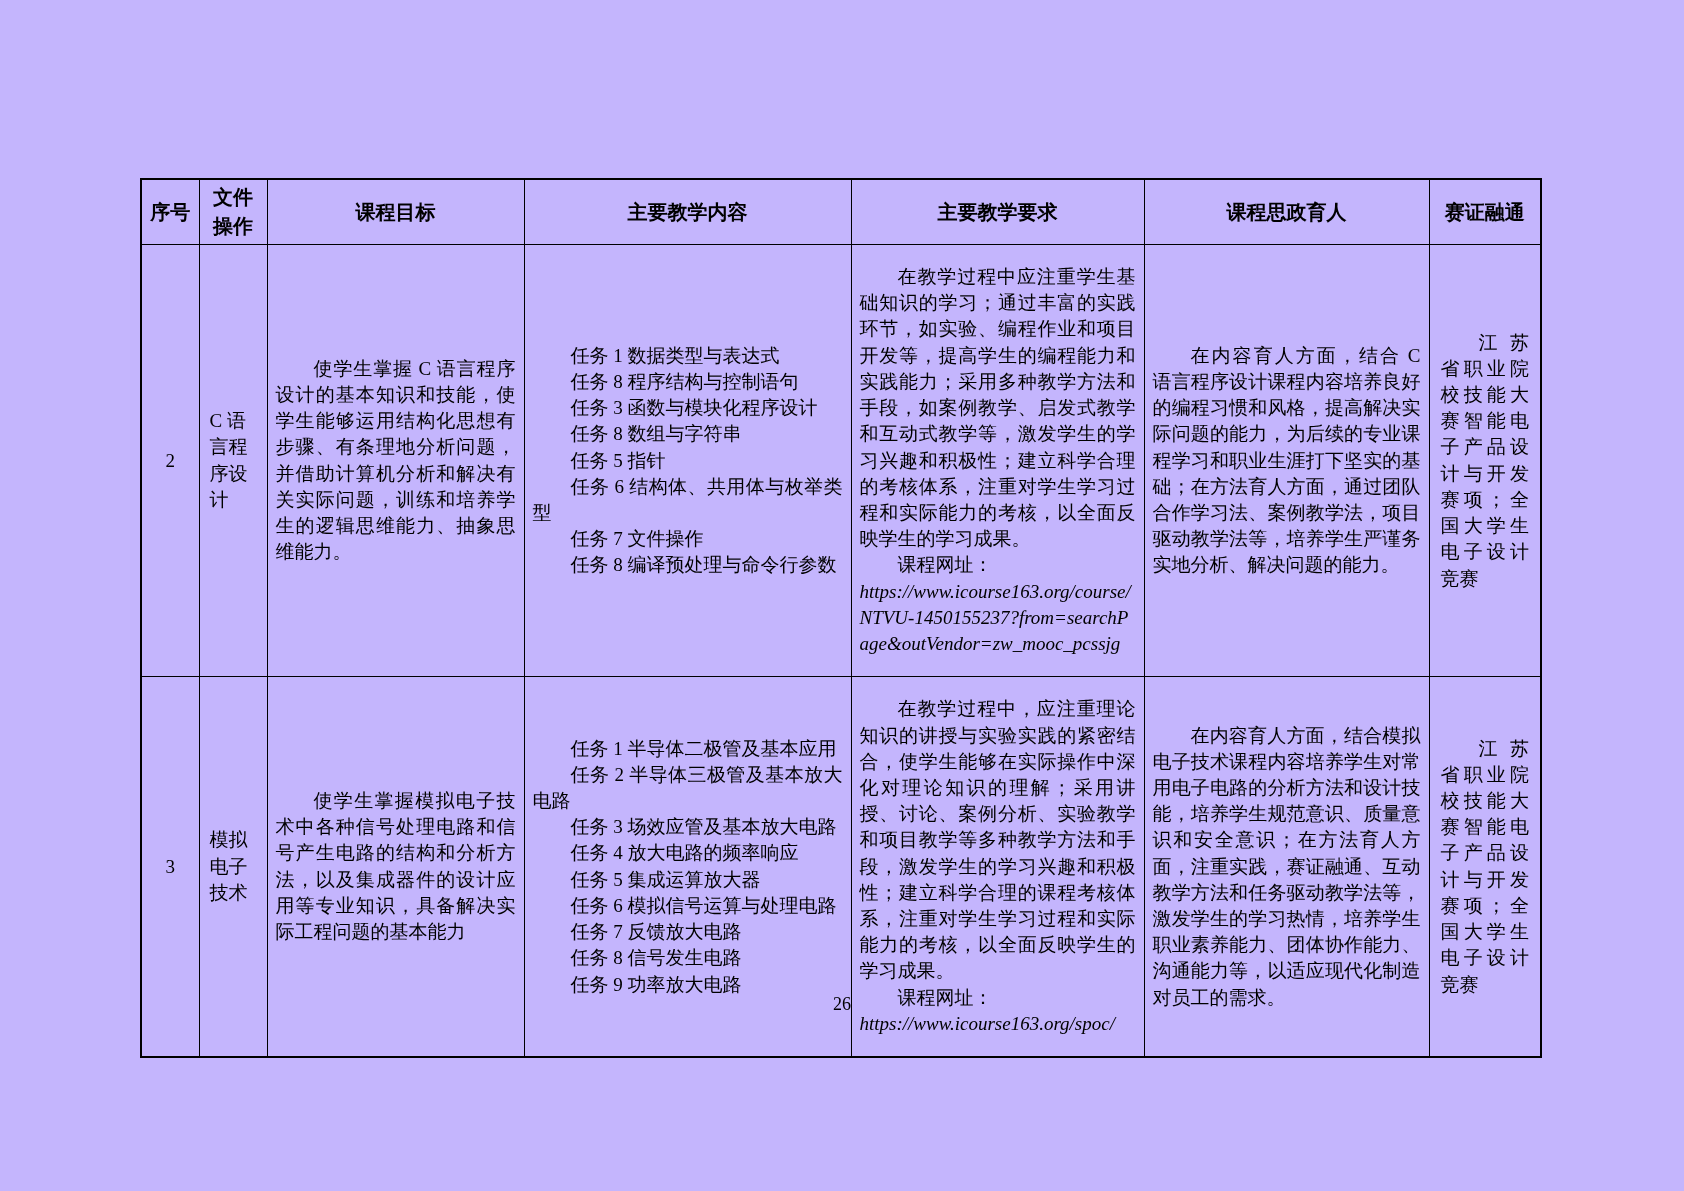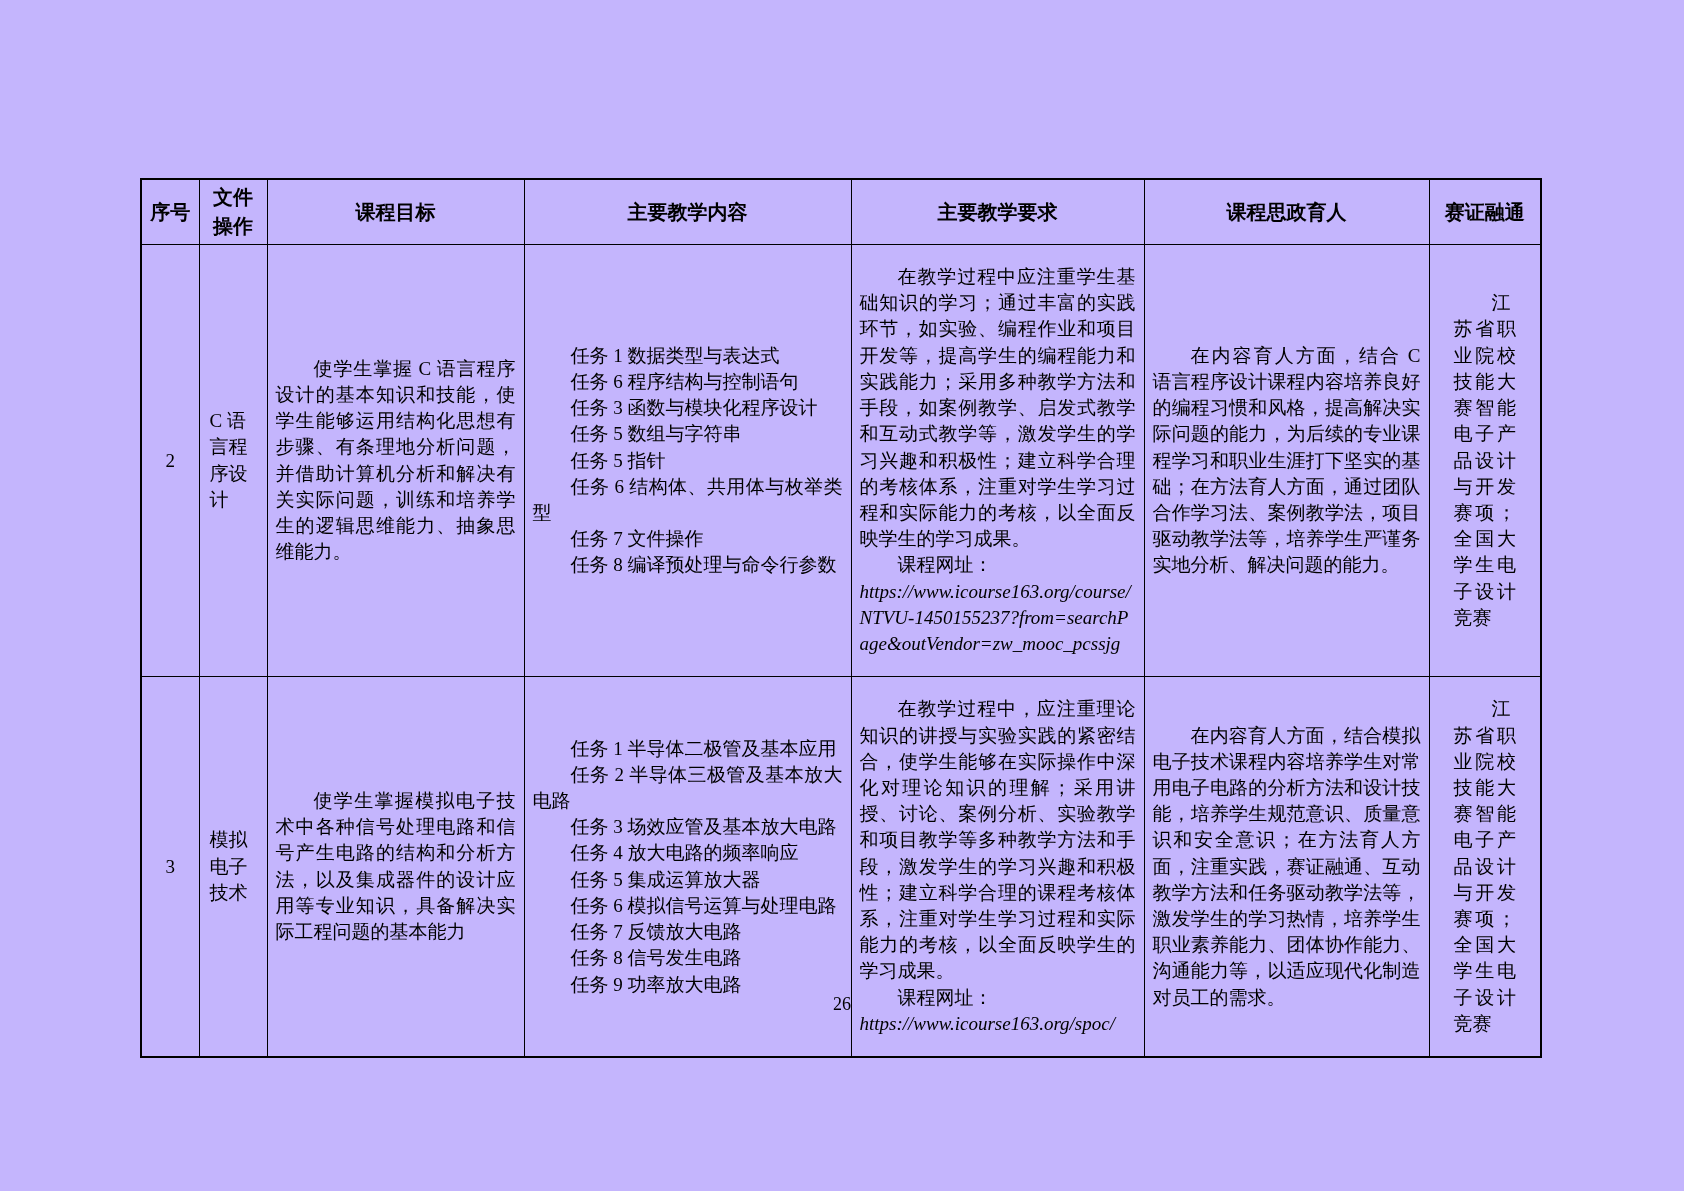--- a/index.html
+++ b/index.html
@@ -39,21 +39,21 @@
     padding: 2px 4px;
     line-height: 1.45;
   }
   .course-table td {
     font-size: 19px;
     line-height: 1.38;
     padding: 19px 8px;
   }
   td.num-cell { text-align: center; }
   td.name-cell { padding: 16px 10px; text-align: left; }
-  td.comp-cell { padding: 2px 24px; }
+  td.comp-cell { padding: 2px 11px; }
   .para {
     margin: 0;
     text-indent: 2em;
     text-align: justify;
   }
   .task {
     margin: 0;
     text-indent: 2em;
     text-align: justify;
   }
@@ -101,23 +101,23 @@
     </thead>
     <tbody>
       <tr style="height:408px;">
         <td class="num-cell">2</td>
         <td class="name-cell">C 语言程序设计</td>
         <td>
           <p class="para">使学生掌握 C 语言程序设计的基本知识和技能，使学生能够运用结构化思想有步骤、有条理地分析问题，并借助计算机分析和解决有关实际问题，训练和培养学生的逻辑思维能力、抽象思维能力。</p>
         </td>
         <td>
           <p class="task">任务 1 数据类型与表达式</p>
-          <p class="task">任务 6 程序结构与控制语句</p>
+          <p class="task">任务 8 程序结构与控制语句</p>
           <p class="task">任务 3 函数与模块化程序设计</p>
-          <p class="task">任务 5 数组与字符串</p>
+          <p class="task">任务 8 数组与字符串</p>
           <p class="task">任务 5 指针</p>
           <p class="task">任务 6 结构体、共用体与枚举类型</p>
           <p class="task">任务 7 文件操作</p>
           <p class="task">任务 8 编译预处理与命令行参数</p>
         </td>
         <td>
           <p class="para">在教学过程中应注重学生基础知识的学习；通过丰富的实践环节，如实验、编程作业和项目开发等，提高学生的编程能力和实践能力；采用多种教学方法和手段，如案例教学、启发式教学和互动式教学等，激发学生的学习兴趣和积极性；建立科学合理的考核体系，注重对学生学习过程和实际能力的考核，以全面反映学生的学习成果。</p>
           <p class="para">课程网址：</p>
           <p class="url-line">https://www.icourse163.org/course/NTVU-1450155237?from=searchPage&amp;outVendor=zw_mooc_pcssjg</p>
         </td>

